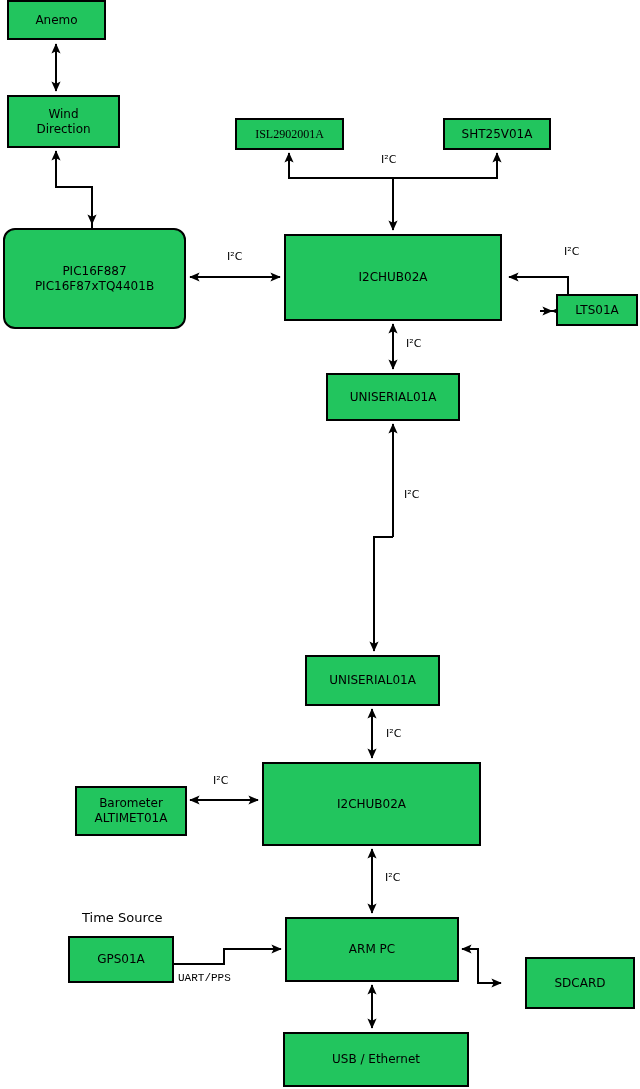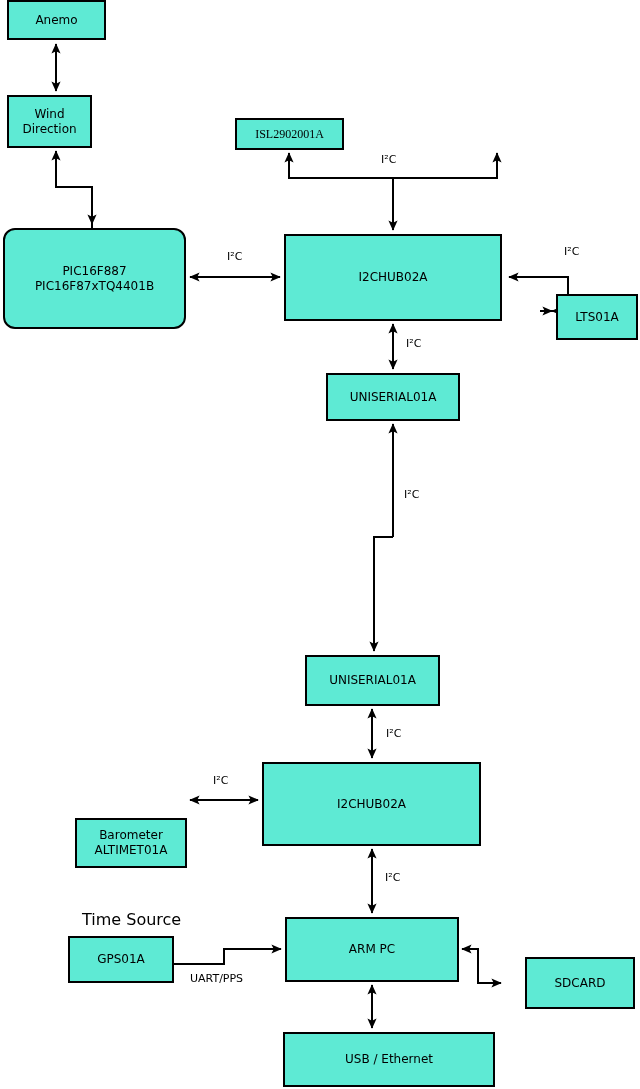--- a/index.html
+++ b/index.html
@@ -22,21 +22,21 @@
     position: absolute;
     left: 0;
     top: 0;
     width: 640px;
     height: 1089px;
   }
   .node {
     position: absolute;
     box-sizing: border-box;
     border: 2px solid #000000;
-    background: #5eead4;
+    background: #22c55e;
     display: flex;
     align-items: center;
     justify-content: center;
     text-align: center;
     font-size: 12px;
     color: #000000;
     line-height: 1.25;
     z-index: 2;
   }
   .node .lines {
@@ -47,21 +47,21 @@
     position: absolute;
     font-size: 11px;
     color: #000000;
     z-index: 3;
     white-space: nowrap;
     background: transparent;
     text-align: right;
   }
   .free-label {
     position: absolute;
-    font-size: 16px;
+    font-size: 13px;
     color: #000000;
     z-index: 3;
     white-space: nowrap;
   }
 </style>
 </head>
 <body>
 
 <div id="diagram">
 
@@ -107,89 +107,92 @@
       <polyline points="478,949 478,983 501,983" marker-end="url(#arrow)"></polyline>
 
       <line x1="372" y1="985" x2="372" y2="1028" marker-start="url(#arrow)" marker-end="url(#arrow)"></line>
     </g>
   </svg>
 
   <div class="node" style="left:7px; top:0px; width:99px; height:40px;">
     <span class="lines">Anemo</span>
   </div>
 
-  <div class="node" style="left:7px; top:95px; width:85px; height:53px;">
+  <div class="node" style="left:7px; top:95px; width:113px; height:53px;">
     <span class="lines">Wind
 Direction</span>
   </div>
 
   <div class="node" style="left:3px; top:228px; width:183px; height:101px;border-radius:12px;">
     <span class="lines">PIC16F887
 PIC16F87xTQ4401B</span>
   </div>
 
   <div class="node" style="left:235px; top:118px; width:109px; height:32px;font-family:Liberation Serif, serif;">
     <span class="lines">ISL2902001A</span>
   </div>
 
+  <div class="node" style="left:443px; top:118px; width:108px; height:32px;">
+    <span class="lines">SHT25V01A</span>
+  </div>
 
   <div class="node" style="left:284px; top:234px; width:218px; height:87px;">
     <span class="lines">I2CHUB02A</span>
   </div>
 
-  <div class="node" style="left:556px; top:294px; width:82px; height:46px;">
+  <div class="node" style="left:556px; top:294px; width:82px; height:32px;">
     <span class="lines">LTS01A</span>
   </div>
 
   <div class="node" style="left:326px; top:373px; width:134px; height:48px;">
     <span class="lines">UNISERIAL01A</span>
   </div>
 
   <div class="node" style="left:305px; top:655px; width:135px; height:51px;">
     <span class="lines">UNISERIAL01A</span>
   </div>
 
   <div class="node" style="left:262px; top:762px; width:219px; height:84px;">
     <span class="lines">I2CHUB02A</span>
   </div>
 
-  <div class="node" style="left:75px; top:818px; width:112px; height:50px;">
+  <div class="node" style="left:75px; top:786px; width:112px; height:50px;">
     <span class="lines">Barometer
 ALTIMET01A</span>
   </div>
 
   <div class="node" style="left:68px; top:936px; width:106px; height:47px;">
     <span class="lines">GPS01A</span>
   </div>
 
   <div class="node" style="left:285px; top:917px; width:174px; height:65px;text-align:right;">
     <span class="lines">ARM PC</span>
   </div>
 
   <div class="node" style="left:505px; top:957px; width:110px; height:52px;margin-left:20px;">
     <span class="lines">SDCARD</span>
   </div>
 
-  <div class="node" style="left:283px; top:1032px; width:212px; height:55px;">
+  <div class="node" style="left:283px; top:1032px; width:186px; height:55px;">
     <span class="lines">USB / Ethernet</span>
   </div>
 
   <span class="edge-label" style="left:381px; top:153px;">I²C</span>
 
   <span class="edge-label" style="left:227px; top:250px;">I²C</span>
 
   <span class="edge-label" style="left:564px; top:245px;">I²C</span>
 
   <span class="edge-label" style="left:406px; top:337px;">I²C</span>
 
   <span class="edge-label" style="left:404px; top:488px;">I²C</span>
 
   <span class="edge-label" style="left:386px; top:727px;">I²C</span>
 
   <span class="edge-label" style="left:213px; top:774px;">I²C</span>
 
   <span class="edge-label" style="left:385px; top:871px;">I²C</span>
 
-  <span class="edge-label" style="left:190px; top:972px;">UART/PPS</span>
+  <span class="edge-label" style="left:178px; top:972px;font-family:Liberation Mono, monospace;">UART/PPS</span>
 
   <span class="free-label" style="left:82px; top:910px;">Time Source</span>
 
 </div>
 
 </body></html>

